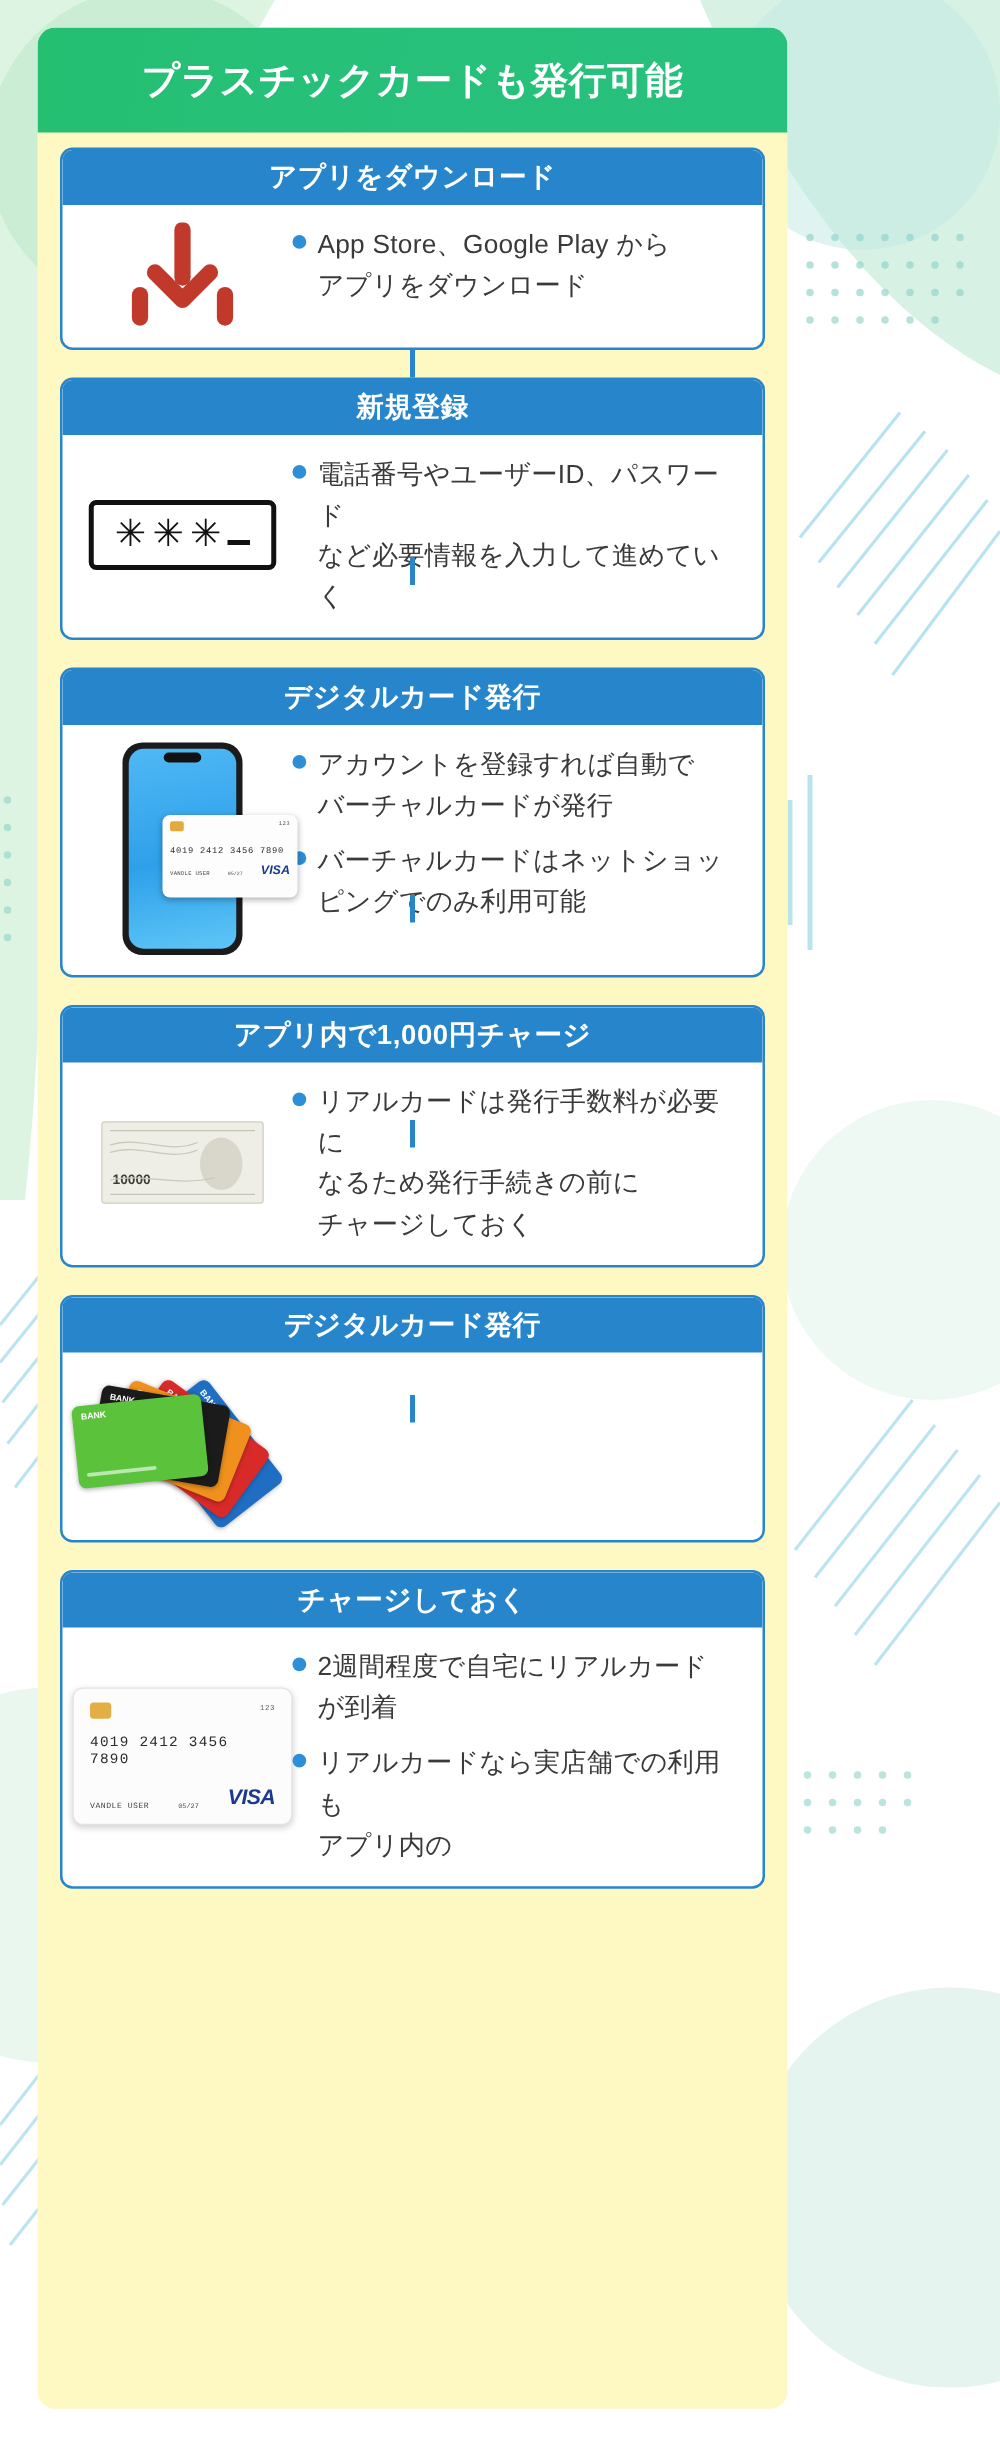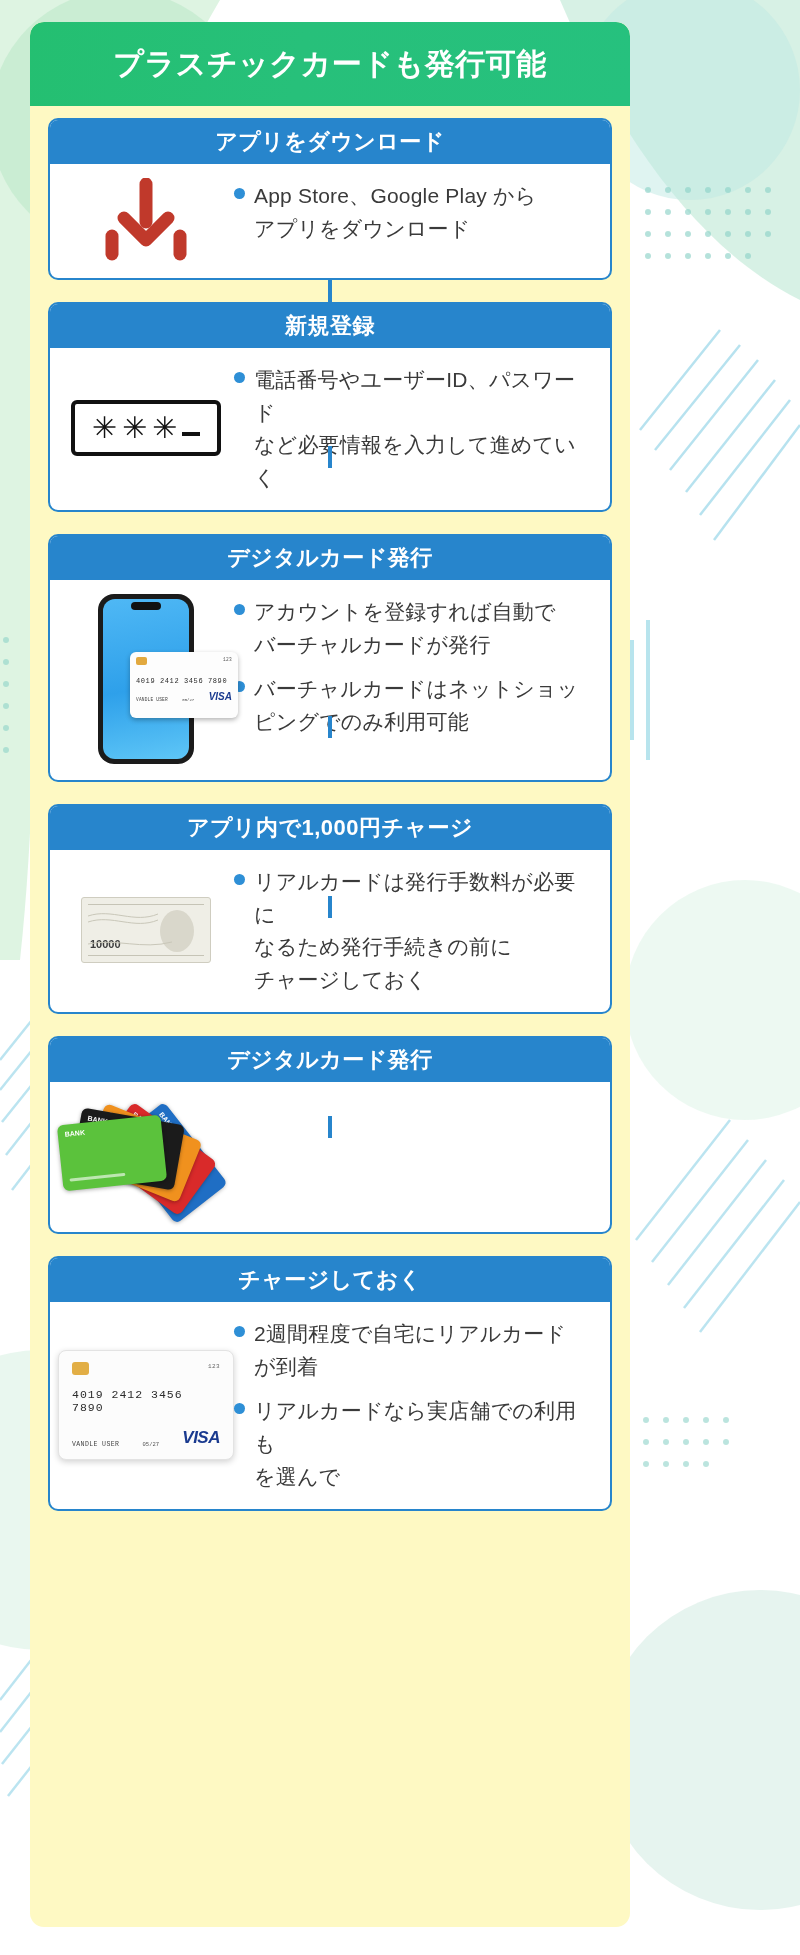--- a/index.html
+++ b/index.html
@@ -505,21 +505,21 @@
             <span class="dot"></span>
             <span class="btext">
               <span>2週間程度で自宅にリアルカード</span><br>
               <span>が到着</span>
             </span>
           </div>
           <div class="bullet">
             <span class="dot"></span>
             <span class="btext">
               <span>リアルカードなら実店舗での利用も</span><br>
-              <span>を選んで</span>
+              <span>アプリ内の</span>
             </span>
           </div>
         </div>
       </div>
     </div>
 
   <div class="connector" style="top: 162px; height: 22px;"></div>
       <div class="connector" style="top: 328px; height: 22px;"></div>
       <div class="connector" style="top: 598px; height: 22px;"></div>
       <div class="connector" style="top: 778px; height: 22px;"></div>

